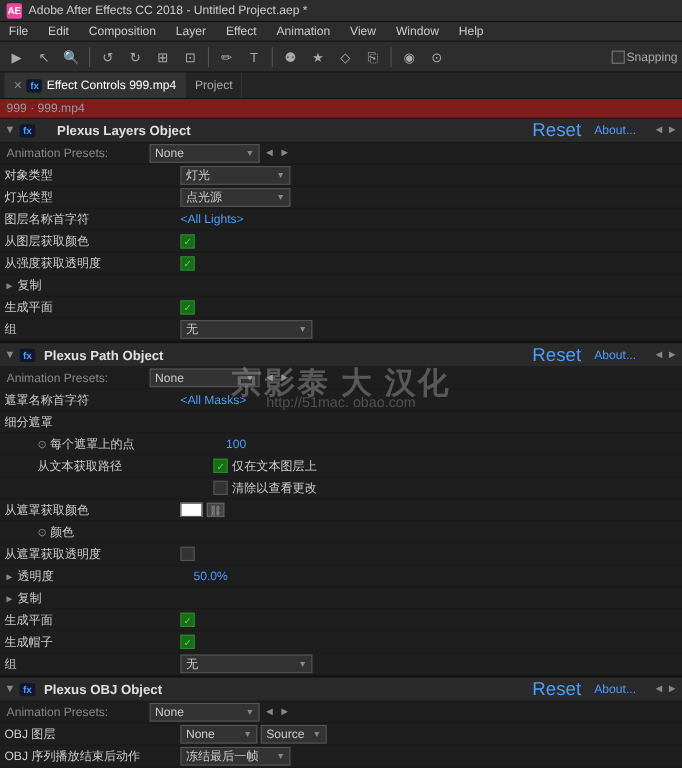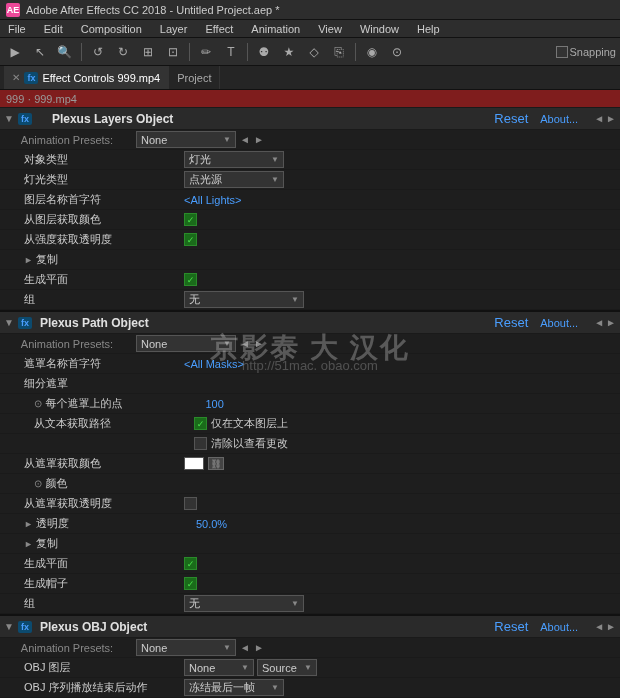--- a/index.html
+++ b/index.html
@@ -134,44 +134,44 @@
     }
     .section-title {
       font-size: 12px;
       font-weight: bold;
       color: #e0e0e0;
     }
     .section-actions {
       margin-left: auto;
       display: flex; gap: 12px; align-items: center;
     }
-    .reset-link { color: #4a9eff; cursor: pointer; font-size: 13px; }
+    .reset-link { color: #4a9eff; cursor: pointer; font-size: 17px; }
     .about-link { color: #4a9eff; cursor: pointer; font-size: 11px; }
     .nav-arrows { display: flex; gap: 2px; margin-left: 4px; }
     .nav-arrow { font-size: 10px; color: #888; cursor: pointer; }
 
     .fx-badge {
-      background: #0c4a6e;
+      background: #0f172a;
       color: #4a9eff;
       font-size: 9px;
       font-weight: bold;
       padding: 1px 3px;
       border-radius: 2px;
     }
     .expand-arrow { color: #888; font-size: 10px; cursor: pointer; }
 
     
     .prop-row {
       display: flex;
       align-items: center;
       height: 20px;
       padding: 0 6px;
       border-bottom: 1px solid #1a1a1a;
     }
-    .prop-row.indent1 { padding-left: 24px; }
+    .prop-row.indent1 { padding-left: 4px; }
     .prop-row.indent2 { padding-left: 34px; }
 
     .prop-label {
       flex: 0 0 160px;
       font-size: 11px;
       color: #cccccc;
       white-space: nowrap;
       overflow: hidden;
     }
     .prop-value {
@@ -186,21 +186,21 @@
       display: flex;
       align-items: center;
       height: 20px;
       padding: 0 6px;
       border-bottom: 1px solid #1a1a1a;
     }
     .anim-preset-label {
       flex: 0 0 130px;
       font-size: 11px;
       color: #888;
-      text-align: center;
+      text-align: left;
       padding-right: 8px;
     }
     .anim-preset-value {
       flex: 1;
       display: flex;
       align-items: center;
       gap: 4px;
     }
 
     

